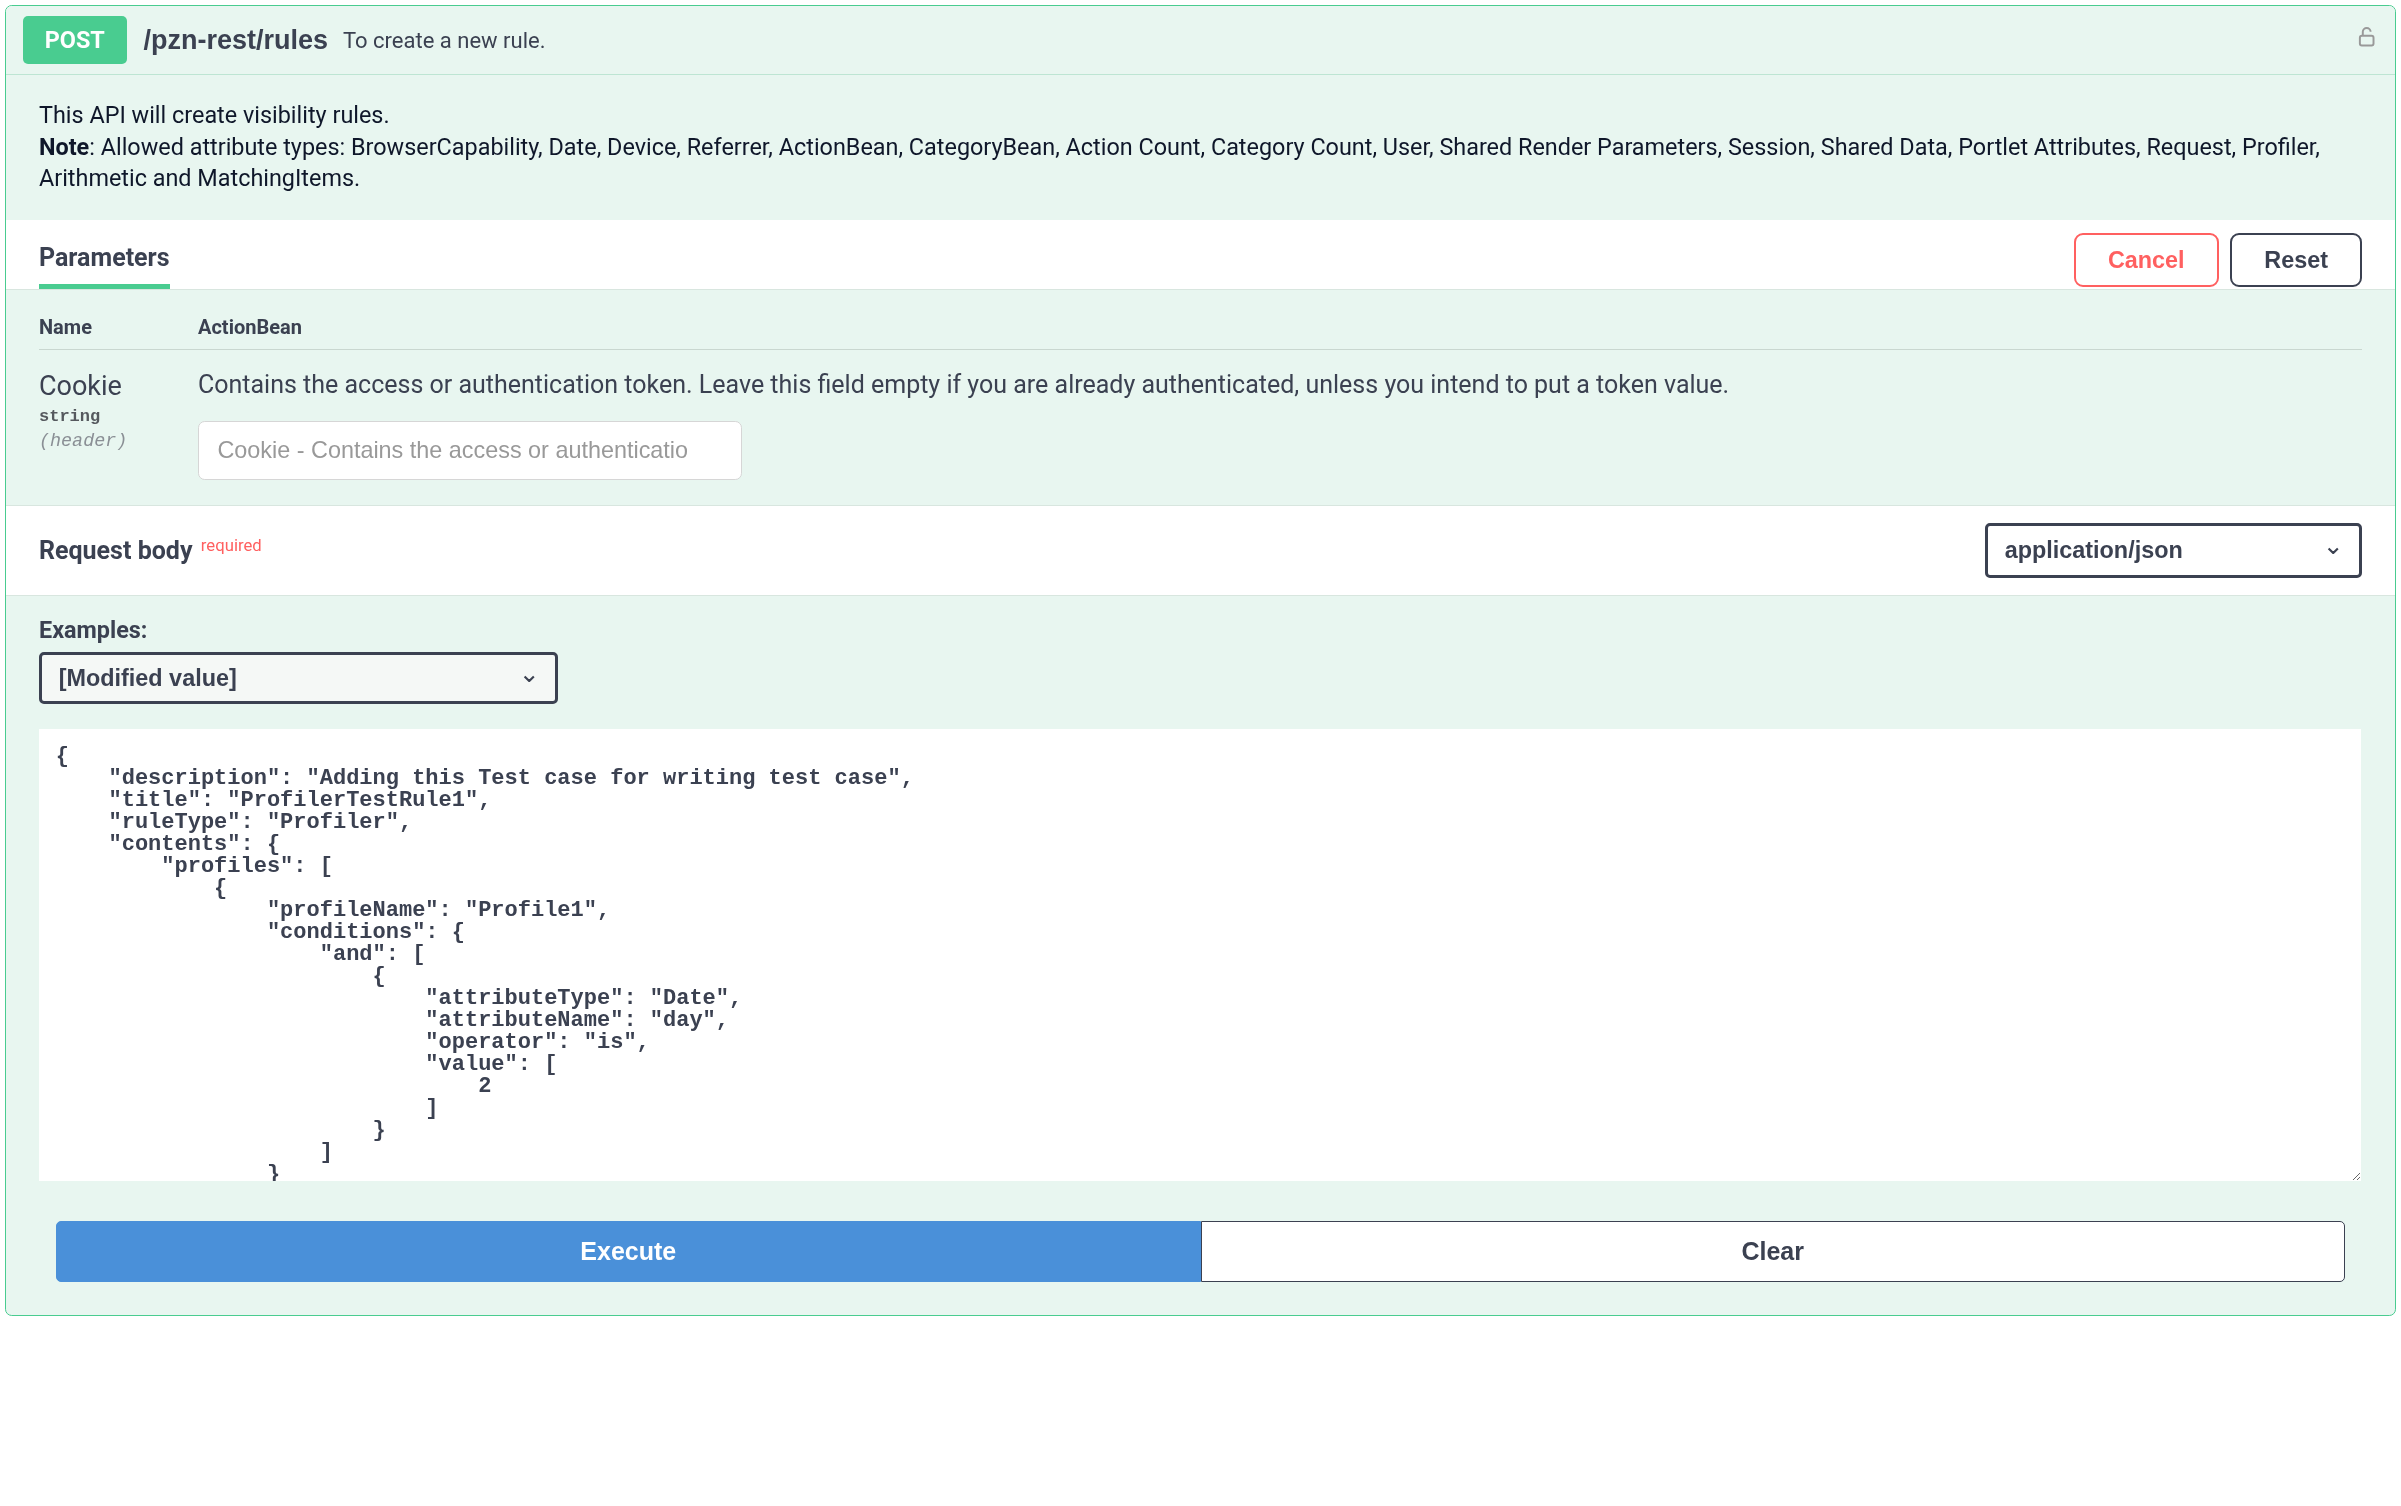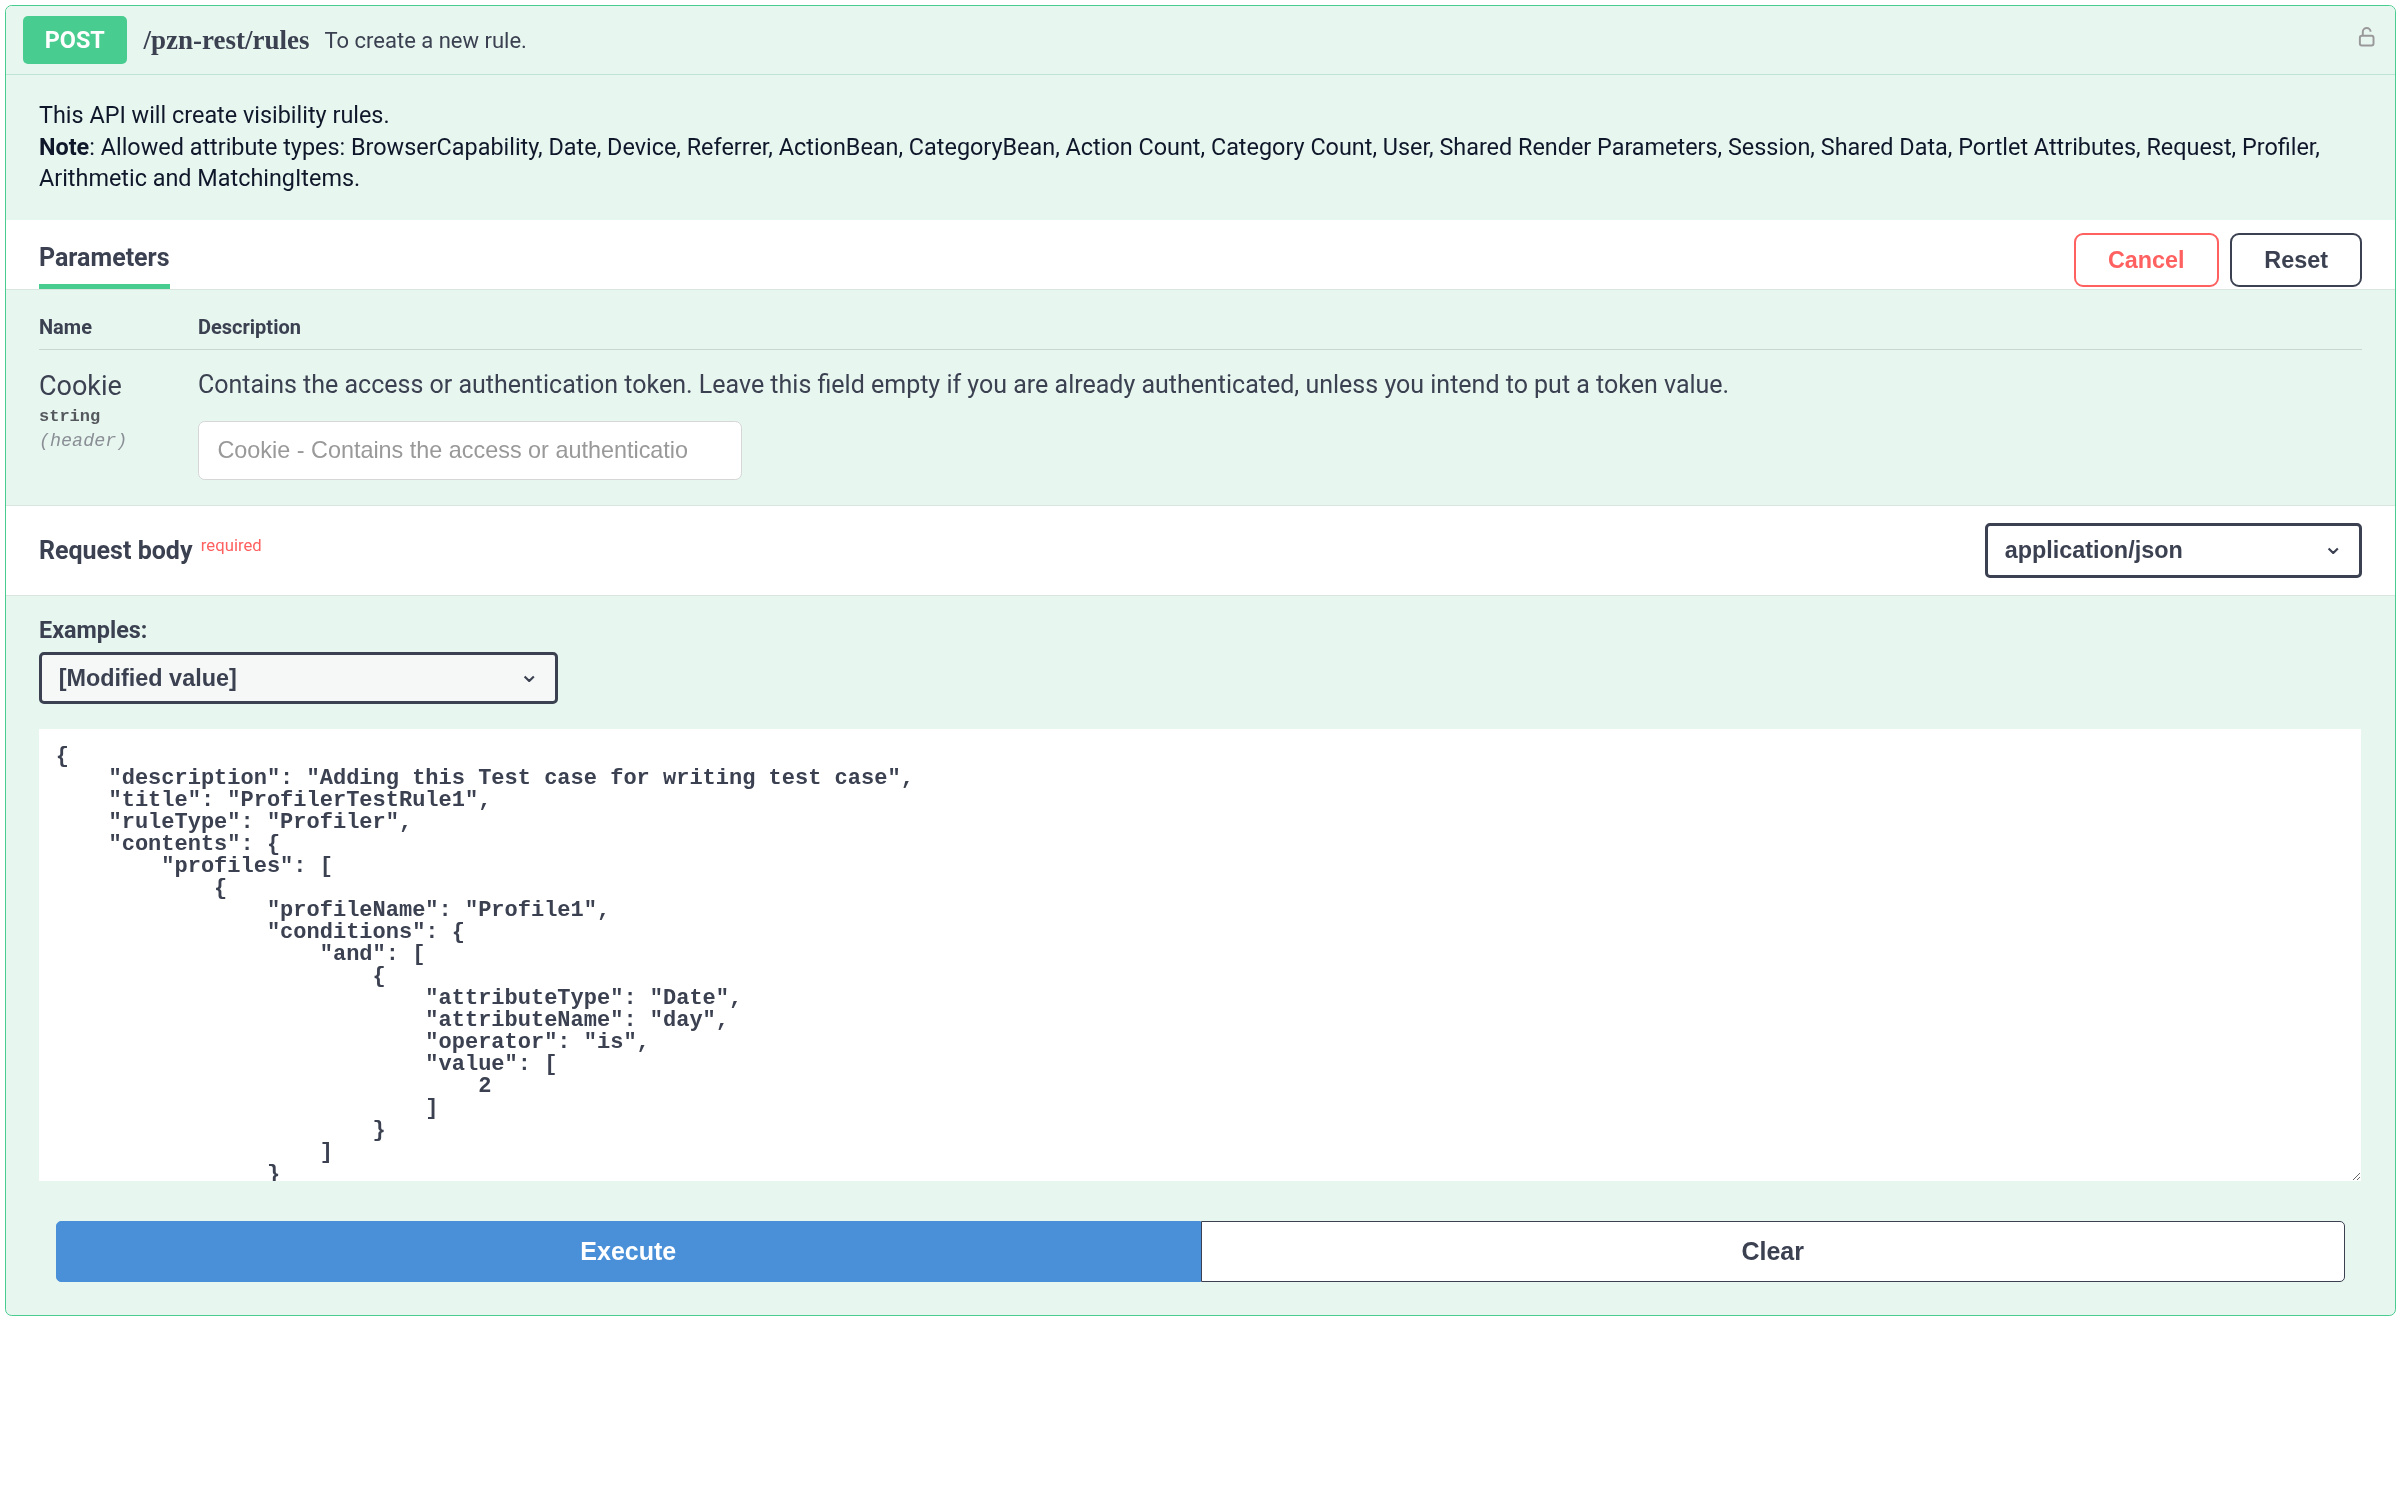--- a/index.html
+++ b/index.html
@@ -29,21 +29,21 @@
     .method-badge {
       background: #49cc90;
       color: #fff;
       font-weight: 700;
       padding: 10px 22px;
       border-radius: 5px;
       font-size: 23.4px;
       margin-right: 16.7px;
     }
     .endpoint-path {
-      font-family: Liberation Serif, serif;
+      font-family: Liberation Sans, sans-serif;
       font-weight: 700;
       font-size: 27px;
       color: #3b4151;
       margin-right: 15px;
     }
     .endpoint-summary {
       color: #3b4151;
       font-size: 22px;
     }
     .lock-icon {
@@ -307,21 +307,21 @@
 
   <div class="tabs-row">
     <span class="tab">Parameters</span>
     <button class="btn btn-cancel">Cancel</button>
     <button class="btn btn-reset">Reset</button>
   </div>
 
   <div class="params-section">
     <div class="params-header">
       <div class="col-name">Name</div>
-      <div class="col-desc-header">Description</div>
+      <div class="col-desc-header">ActionBean</div>
     </div>
 
     <div class="param-row">
       <div class="param-meta">
         <div class="param-name">Cookie</div>
         <div class="param-type">string</div>
         <div class="param-in">(header)</div>
       </div>
       <div class="param-desc-col">
         <div class="param-desc-text">Contains the access or authentication token. Leave this field empty if you are already authenticated, unless you intend to put a token value.</div>

